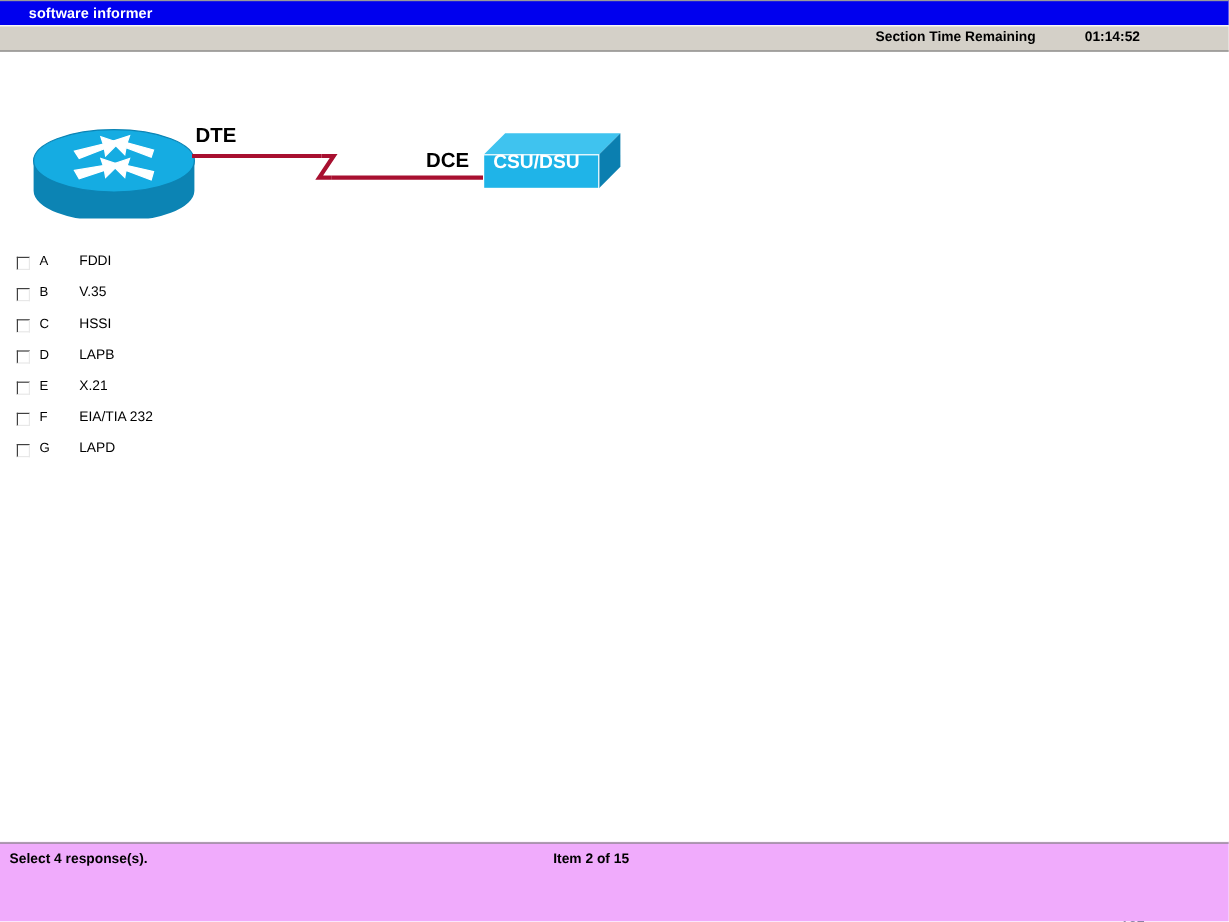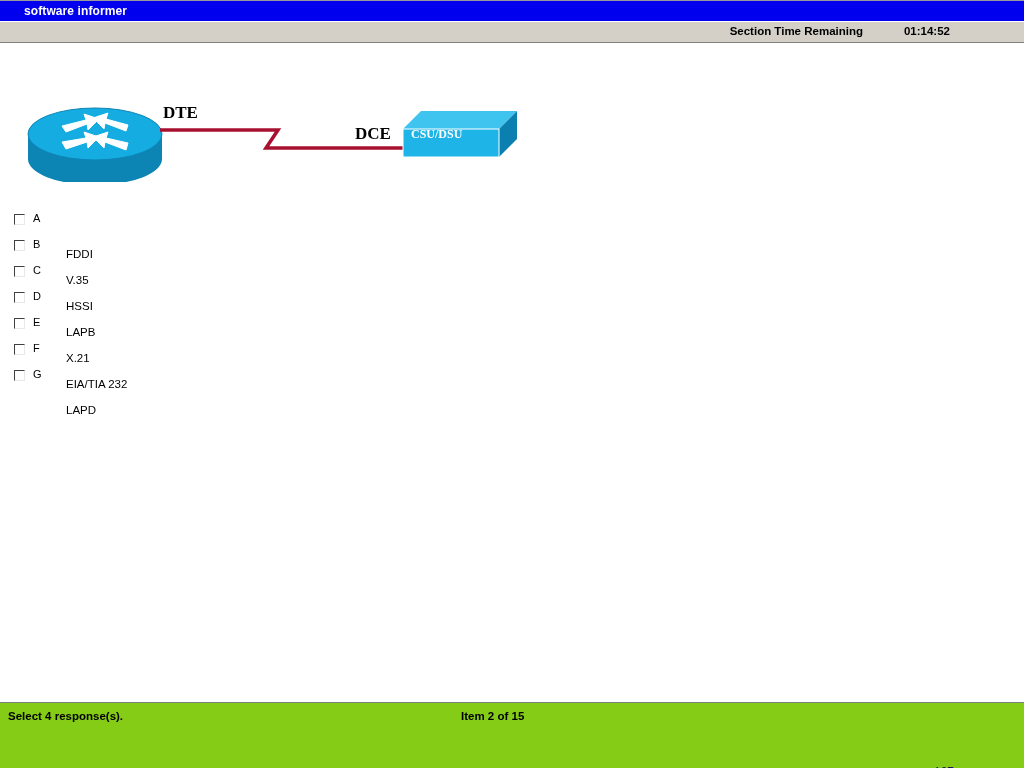--- a/index.html
+++ b/index.html
@@ -85,32 +85,32 @@
   #diagram {
     position: absolute;
     left: 0;
     top: 18px;
     width: 560px;
     height: 120px;
   }
   #diagram svg { display: block; }
   .diagram-label {
     position: absolute;
-    font-family: Liberation Serif, serif;
+    font-family: Liberation Sans, sans-serif;
     font-size: 17px;
     font-weight: bold;
     color: #000000;
     white-space: nowrap;
   }
   #label-dte { left: 163px; top: 41px; }
   #label-dce { left: 355px; top: 62px; }
   #label-csudsu {
     left: 411px;
     top: 65px;
-    font-size: 12px;
+    font-size: 16px;
     color: #ffffff;
   }
 
   
   #question-text {
     position: absolute;
     left: 10px;
     top: 142px;
     font-size: 11.5px;
     font-weight: bold;
@@ -150,30 +150,29 @@
     font-size: 11px;
     color: #000000;
   }
   .option-label {
     position: absolute;
     left: 66px;
     top: 2px;
     font-size: 11.5px;
     color: #000000;
     white-space: nowrap;
-    margin-top: 36px;
   }
 
   
   #bottompanel {
     position: absolute;
     left: 0; top: 701px;
     width: 1024px;
     height: 67px;
-    background: #84cc16;
+    background: #f0abfc;
     border-top: 1px solid #ffffff;
     box-sizing: border-box;
   }
   #bottompanel .panel-rule {
     position: absolute;
     left: 0; top: 0;
     width: 1024px;
     height: 1px;
     background: #808080;
   }

